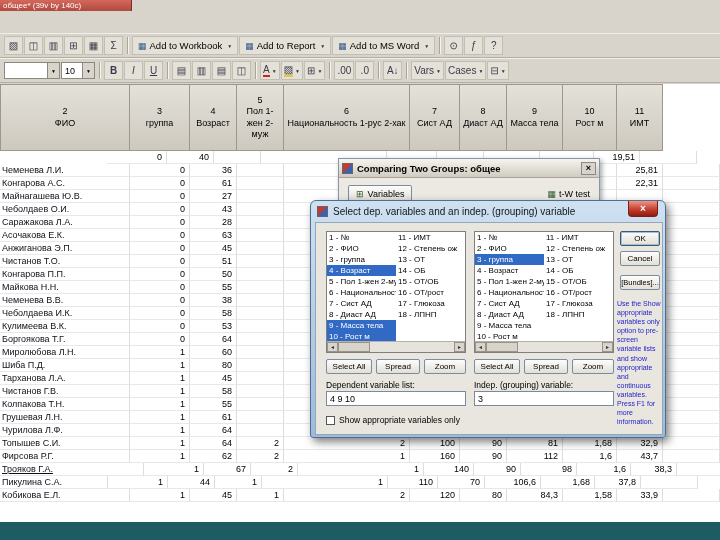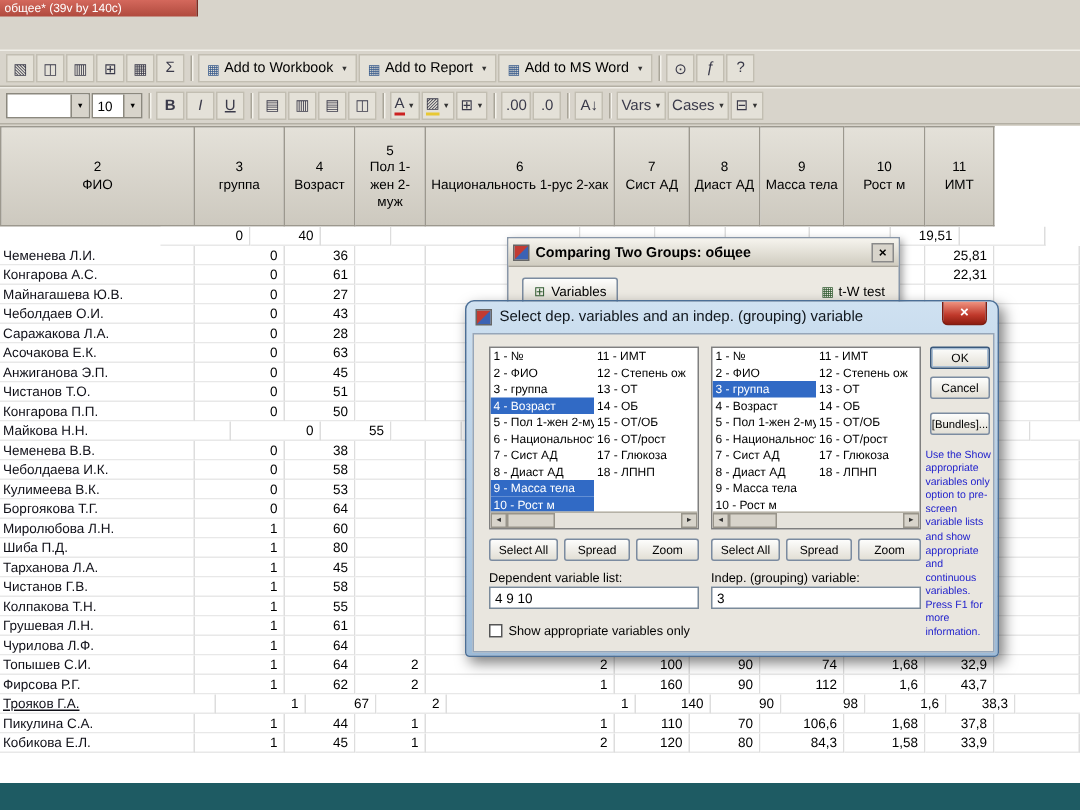--- a/index.html
+++ b/index.html
@@ -380,21 +380,21 @@
         <div class="cell num" style="width: 47px;"></div>
         <div class="cell num" style="width: 126px;"></div>
         <div class="cell num" style="width: 50px;"></div>
         <div class="cell num" style="width: 47px;"></div>
         <div class="cell num" style="width: 56px;"></div>
         <div class="cell num" style="width: 54px;"></div>
         <div class="cell num" style="width: 46px;"></div>
         <div class="cell num" style="width: 57px;"></div>
       </div>
       <div class="srow">
-        <div class="cell name" style="width: 154px;">Майкова Н.Н.</div>
+        <div class="cell name" style="width: 130px;">Майкова Н.Н.</div>
         <div class="cell num" style="width: 60px;">0</div>
         <div class="cell num" style="width: 47px;">55</div>
         <div class="cell num" style="width: 47px;"></div>
         <div class="cell num" style="width: 126px;"></div>
         <div class="cell num" style="width: 50px;"></div>
         <div class="cell num" style="width: 47px;"></div>
         <div class="cell num" style="width: 56px;"></div>
         <div class="cell num" style="width: 54px;"></div>
         <div class="cell num" style="width: 46px;"></div>
         <div class="cell num" style="width: 57px;"></div>
@@ -543,21 +543,21 @@
         <div class="cell num" style="width: 57px;"></div>
       </div>
       <div class="srow">
         <div class="cell name" style="width: 130px;">Топышев С.И.</div>
         <div class="cell num" style="width: 60px;">1</div>
         <div class="cell num" style="width: 47px;">64</div>
         <div class="cell num" style="width: 47px;">2</div>
         <div class="cell num" style="width: 126px;">2</div>
         <div class="cell num" style="width: 50px;">100</div>
         <div class="cell num" style="width: 47px;">90</div>
-        <div class="cell num" style="width: 56px;">74</div>
+        <div class="cell num" style="width: 56px;">81</div>
         <div class="cell num" style="width: 54px;">1,68</div>
         <div class="cell num" style="width: 46px;">32,9</div>
         <div class="cell num" style="width: 57px;"></div>
       </div>
       <div class="srow">
         <div class="cell name" style="width: 130px;">Фирсова Р.Г.</div>
         <div class="cell num" style="width: 60px;">1</div>
         <div class="cell num" style="width: 47px;">62</div>
         <div class="cell num" style="width: 47px;">2</div>
         <div class="cell num" style="width: 126px;">1</div>
@@ -575,21 +575,21 @@
         <div class="cell num" style="width: 47px;">2</div>
         <div class="cell num" style="width: 126px;">1</div>
         <div class="cell num" style="width: 50px;">140</div>
         <div class="cell num" style="width: 47px;">90</div>
         <div class="cell num" style="width: 56px;">98</div>
         <div class="cell num" style="width: 54px;">1,6</div>
         <div class="cell num" style="width: 46px;">38,3</div>
         <div class="cell num" style="width: 57px;"></div>
       </div>
       <div class="srow">
-        <div class="cell name" style="width: 130px;">Пикулина С.А.</div>
+        <div class="cell name" style="width: 108px;">Пикулина С.А.</div>
         <div class="cell num" style="width: 60px;">1</div>
         <div class="cell num" style="width: 47px;">44</div>
         <div class="cell num" style="width: 47px;">1</div>
         <div class="cell num" style="width: 126px;">1</div>
         <div class="cell num" style="width: 50px;">110</div>
         <div class="cell num" style="width: 47px;">70</div>
         <div class="cell num" style="width: 56px;">106,6</div>
         <div class="cell num" style="width: 54px;">1,68</div>
         <div class="cell num" style="width: 46px;">37,8</div>
         <div class="cell num" style="width: 57px;"></div>

